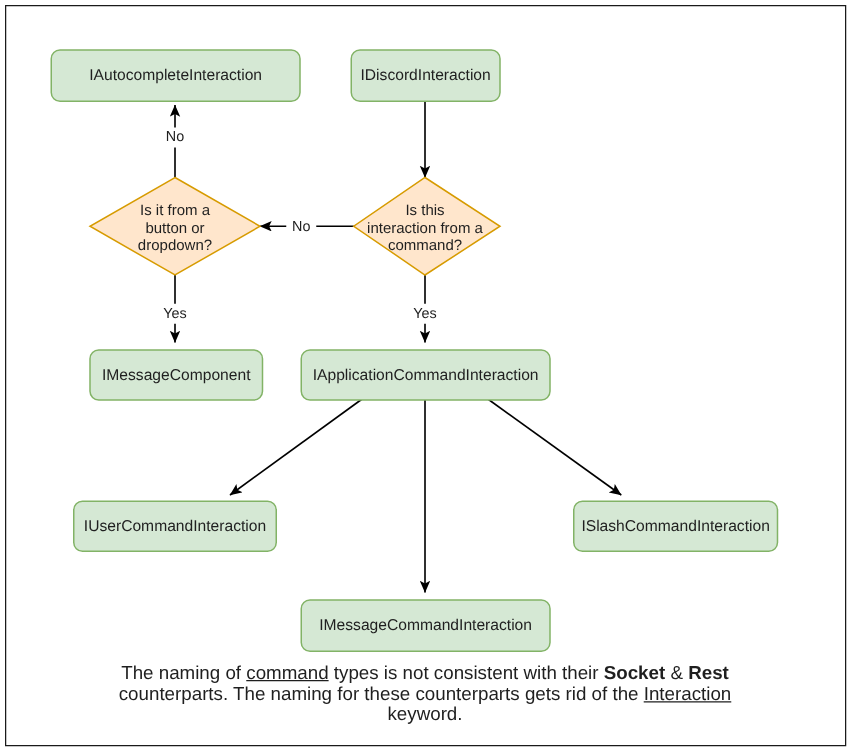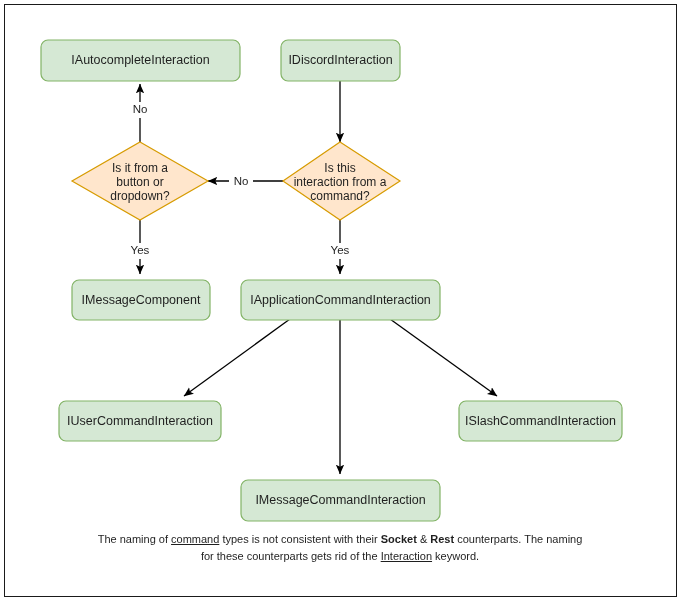--- a/index.html
+++ b/index.html
@@ -73,21 +73,21 @@
   .edge-label-bg {
     fill: #ffffff;
   }
   .caption {
     position: absolute;
     left: 90px;
     top: 531px;
     width: 500px;
     text-align: center;
     font-family: "Liberation Sans", sans-serif;
-    font-size: 11px;
+    font-size: 15px;
     line-height: 16.5px;
     color: #1f1f1f;
   }
   .caption b { font-weight: bold; }
   .caption u { text-decoration: underline; }
 </style>
 </head>
 <body>
 
 <div id="canvas-frame">

